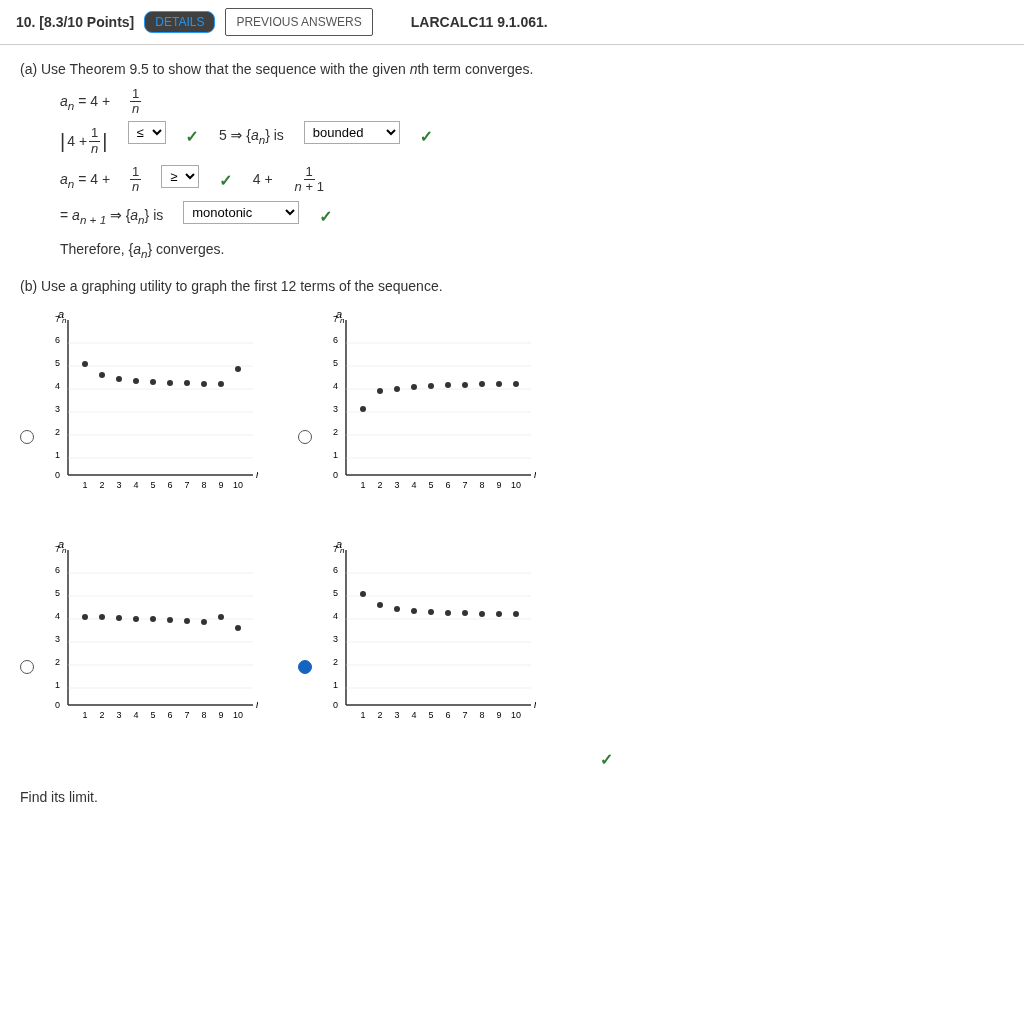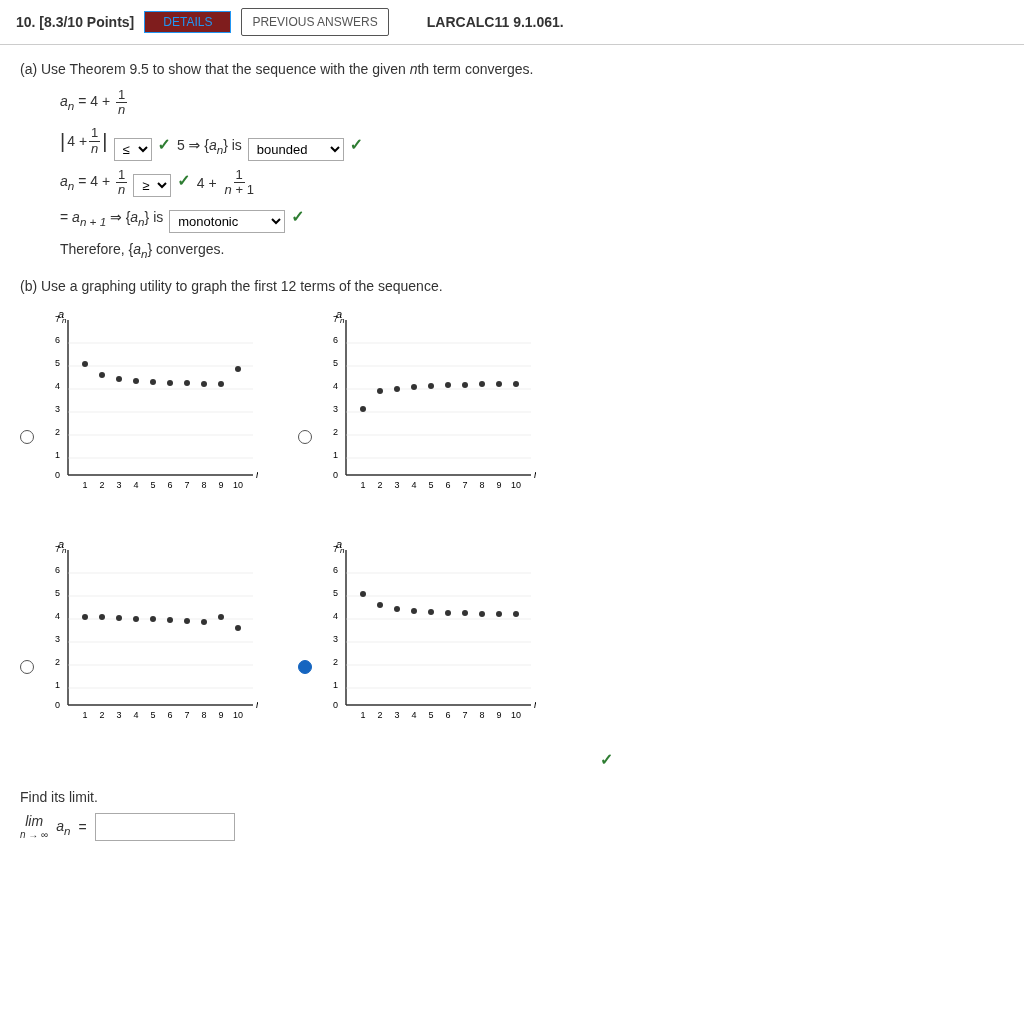--- a/index.html
+++ b/index.html
@@ -13,25 +13,25 @@
       background: #fff;
       gap: 10px;
     }
     .header-bar .problem-num {
       font-weight: bold;
       font-size: 14px;
     }
     .btn-details {
       border: 1px solid #2196F3;
       color: #2196F3;
-      background: #7f1d1d;
-      padding: 3px 18px;
+      background: #404040;
+      padding: 3px 10px;
       font-size: 12px;
       cursor: pointer;
-      border-radius: 0;
+      border-radius: 8px;
     }
     .btn-prev {
       border: 1px solid #555;
       color: #555;
       background: #fff;
       padding: 6px 10px;
       font-size: 12px;
       cursor: pointer;
       border-radius: 2px;
     }
@@ -61,22 +61,22 @@
       align-items: center;
       vertical-align: middle;
       font-size: 13px;
       line-height: 1.1;
     }
     .fraction .num { border-bottom: 1px solid #333; padding: 0 2px; }
     .fraction .den { padding: 0 2px; }
 
     .row-line {
       display: flex;
-      align-items: flex-end;
-      gap: 6px;
+      align-items: flex-start;
+      gap: 20px;
       margin-bottom: 4px;
       font-size: 14px;
     }
 
     select.dropdown {
       border: 1px solid #aaa;
       background: #fff;
       padding: 2px 4px;
       font-size: 13px;
       cursor: pointer;
@@ -477,24 +477,15 @@
       </div>
     </div>
 
     <div class="verdict-area" style="margin-left:580px; margin-top:-20px;">
       <span class="check-green">✓</span>
     </div>
   </div>
 
   <div class="find-limit">
     <div>Find its limit.</div>
-    <div class="limit-expr">
-      <div class="limit-symbol">
-        <span class="lim">lim</span>
-        <span class="sub">n → ∞</span>
-      </div>
-      <span><em>a<sub>n</sub></em></span>
-      <span>=</span>
-      <input class="limit-input" type="text" placeholder="" style="">
-    </div>
   </div>
 
 </div>
 
 </body></html>

